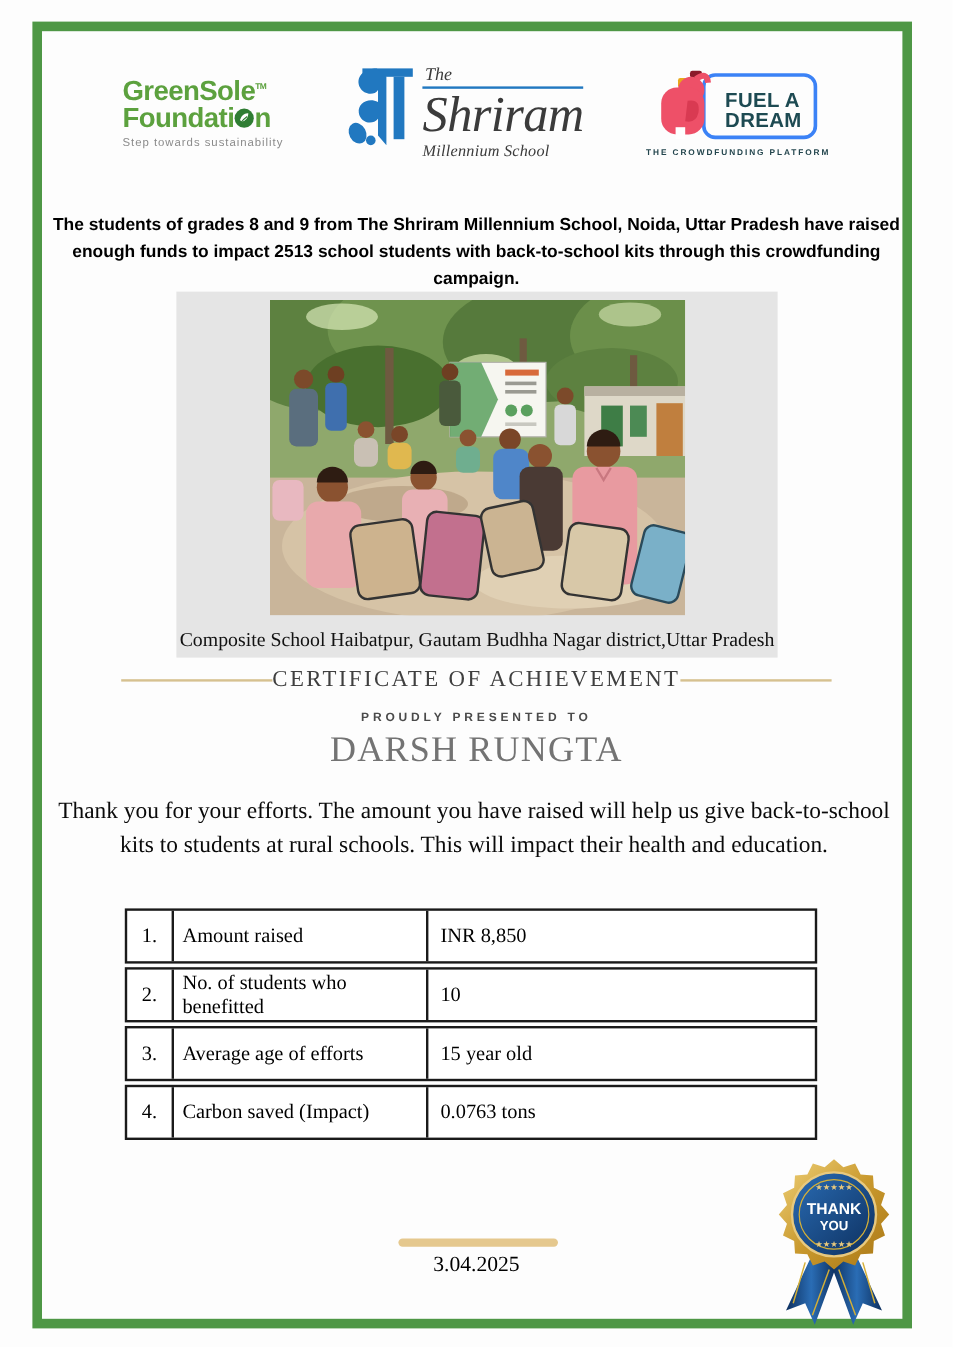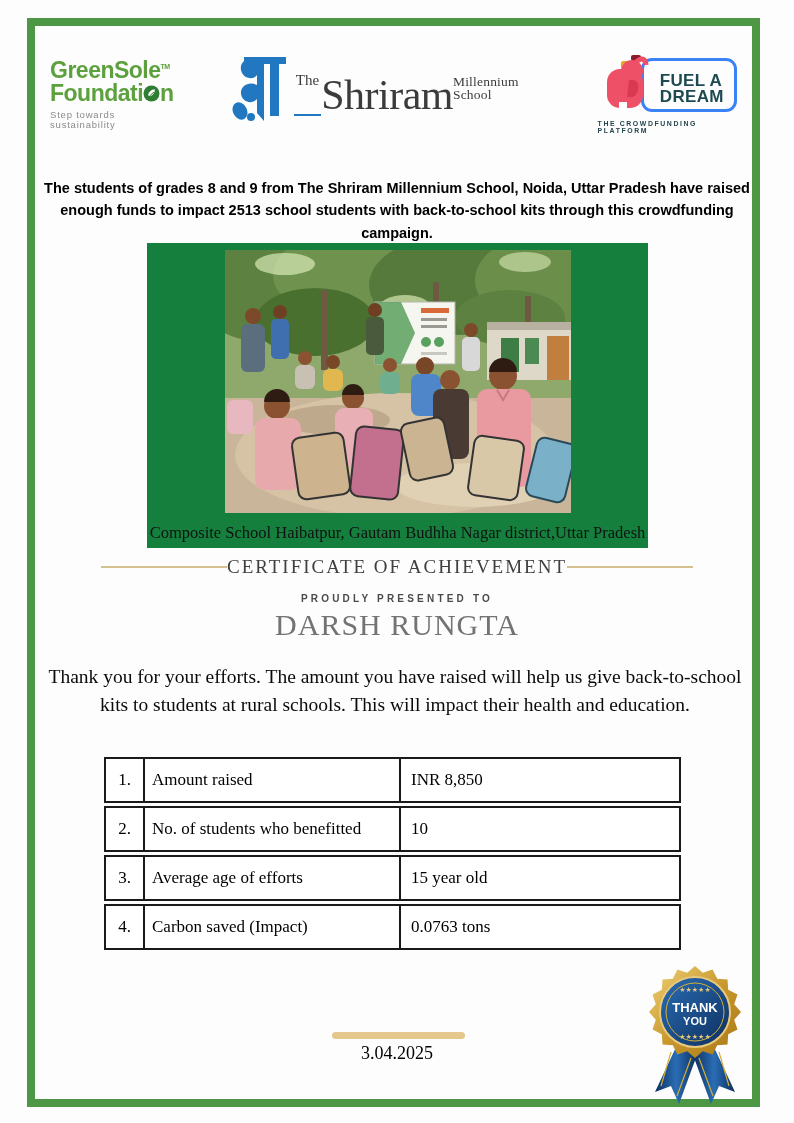--- a/index.html
+++ b/index.html
@@ -12,42 +12,42 @@
   .logos{position:absolute;top:46px;left:50px;right:50px;height:96px;
          display:flex;align-items:center;justify-content:center;gap:52px;}
 
   .gs{display:flex;flex-direction:column;line-height:1;}
   .gs-line{font-weight:bold;font-size:23px;color:#5ca13e;letter-spacing:-.5px;}
   .gs-line sup{font-size:7px;vertical-align:super;}
   .gs-leaf{display:inline-block;vertical-align:-1px;}
   .gs-tag{margin-top:4px;font-size:9.5px;color:#8a8a8a;letter-spacing:.8px;}
 
   .sr{display:flex;align-items:center;gap:6px;}
-  .sr-text{display:flex;line-height:1;color:#3b3b3b;
-           font-family:"Liberation Serif",serif;}
+  .sr-text{display:flex;flex-direction:column;line-height:1;color:#3b3b3b;
+           font-family:"Liberation Serif",serif;font-style:italic;}
   .sr-the{font-size:15px;padding:0 2px 1px 2px;border-bottom:2px solid #2178c0;
           align-self:stretch;}
   .sr-name{font-size:42px;letter-spacing:-.5px;margin-top:1px;}
   .sr-sub{font-size:13.5px;margin-top:2px;letter-spacing:.2px;}
 
   .fad{display:flex;flex-direction:column;align-items:center;}
   .fad-main{position:relative;padding-left:36px;height:62px;display:flex;align-items:center;}
   .fad-elephant{position:absolute;left:0;top:0;}
   .fad-box{border:3px solid #3b82f6;border-radius:11px;padding:12px 10px 4px 16px;
            line-height:.95;}
   .fad-t{font-weight:bold;font-size:17px;color:#1d4a52;letter-spacing:.3px;}
   .fad-tag{margin-top:4px;font-size:6.9px;font-weight:bold;letter-spacing:1.6px;color:#23454d;}
 
   
   .statement{position:absolute;top:177px;left:40px;right:40px;text-align:center;
              font-weight:bold;font-size:14.5px;line-height:1.55;color:#000000;}
 
   
   .photo-panel{position:absolute;top:243px;left:147px;width:501px;height:305px;
-               background:#15803d;}
+               background:#e5e5e5;}
   .photo{position:absolute;top:7px;left:78px;width:346px;height:263px;overflow:hidden;}
   .caption{position:absolute;bottom:5px;left:0;right:0;text-align:center;
            font-family:"Liberation Serif",serif;font-size:16.5px;color:#111;}
 
   
   .title-row{position:absolute;top:556px;left:35px;right:35px;display:flex;
              align-items:center;justify-content:center;}
   .rule{width:126px;height:2px;background:#d6c190;}
   .cert-title{font-family:"Liberation Serif",serif;font-size:19px;letter-spacing:2px;
               color:#3f3f3f;white-space:nowrap;}
@@ -60,21 +60,21 @@
            font-family:"Liberation Serif",serif;font-size:19.5px;line-height:1.42;
            color:#0a0a0a;}
 
   
   .impact-table{position:absolute;top:757px;left:104px;width:577px;}
   .t-row{display:flex;height:46px;border:2px solid #1a1a1a;margin-bottom:3px;
          box-sizing:border-box;background:#fff;font-family:"Liberation Serif",serif;
          font-size:17px;color:#000;}
   .t-num{width:37px;border-right:2px solid #1a1a1a;display:flex;align-items:center;
          justify-content:center;}
-  .t-label{width:256px;border-right:2px solid #1a1a1a;display:flex;align-items:center;
+  .t-label{width:212px;border-right:2px solid #1a1a1a;display:flex;align-items:center;
            padding-left:7px;box-sizing:border-box;}
   .t-value{flex:1;display:flex;align-items:center;padding-left:10px;}
 
   
   .date-rule{position:absolute;top:1032px;left:332px;width:133px;height:7px;
              border-radius:4px;background:#e5c88e;}
   .date{position:absolute;top:1043px;left:0;right:0;text-align:center;
         font-family:"Liberation Serif",serif;font-size:18px;color:#000;}
   .badge{position:absolute;top:960px;left:635px;width:120px;height:150px;}
 </style>

